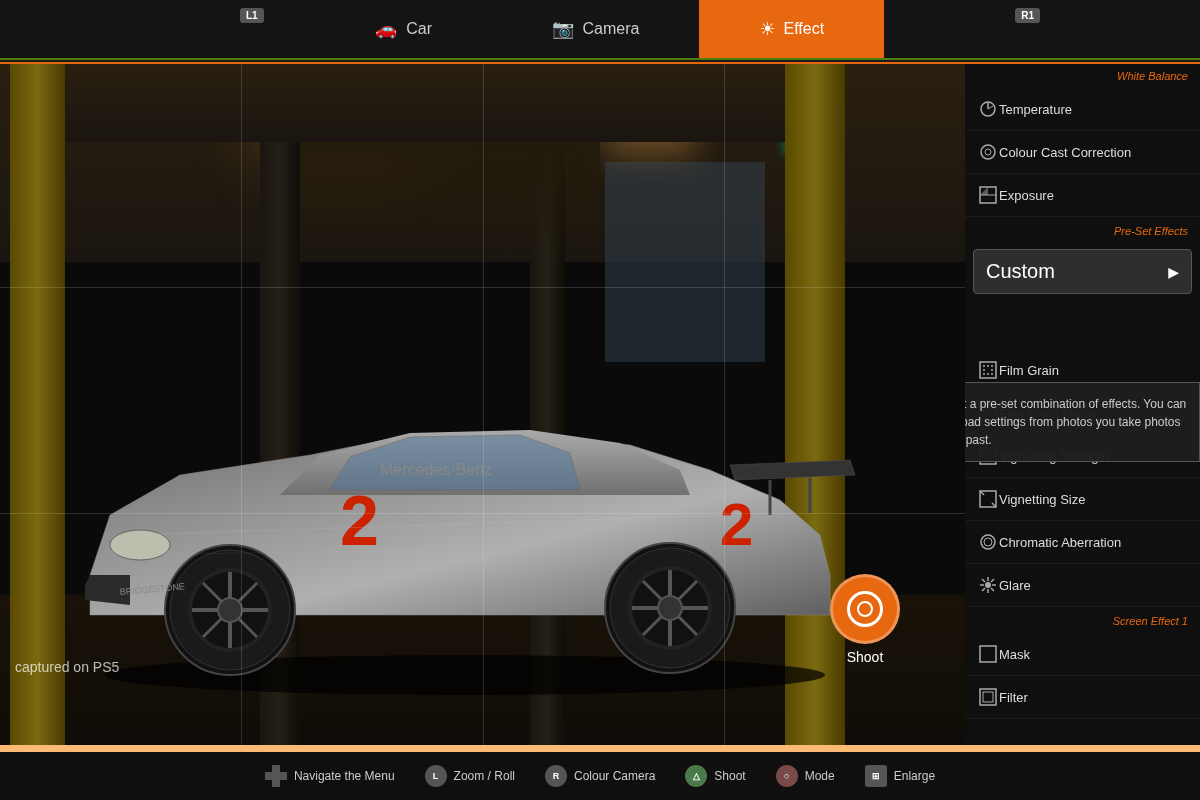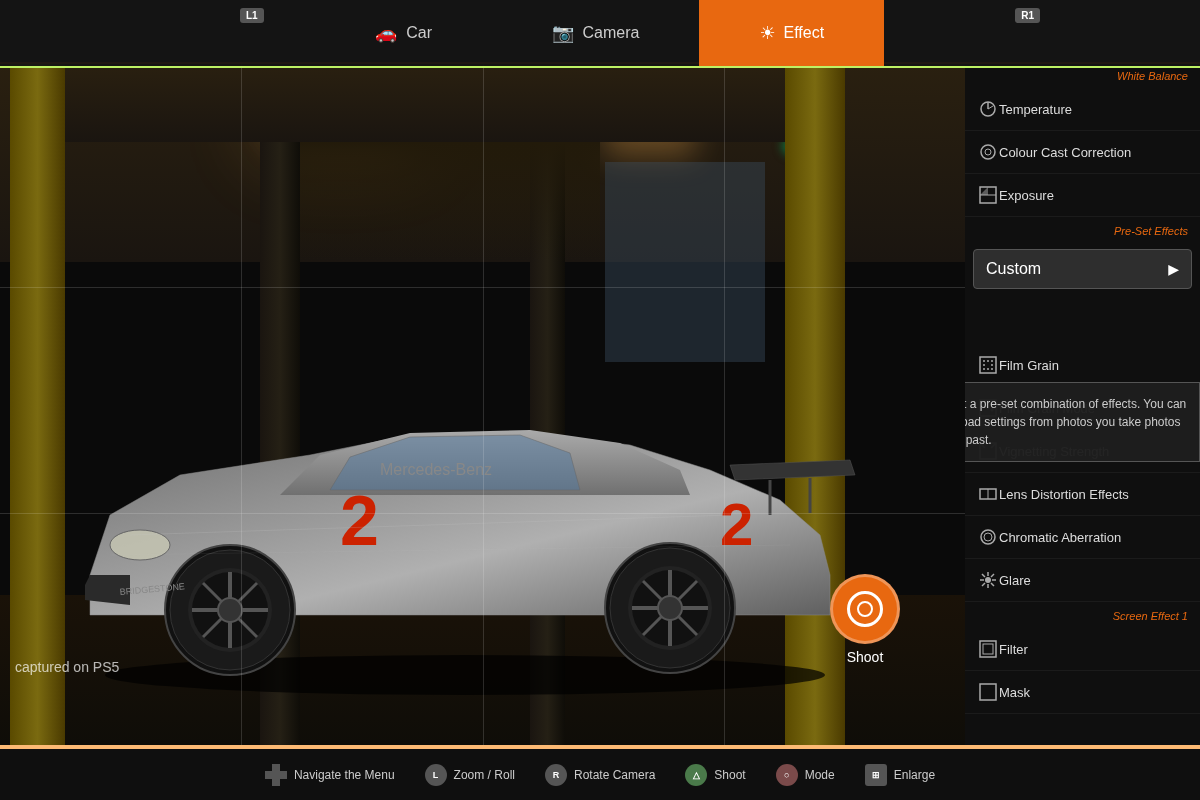--- a/index.html
+++ b/index.html
@@ -12,27 +12,27 @@
       color: #fff;
       position: relative;
     }
 
     
     .top-nav {
       position: absolute;
       top: 0;
       left: 0;
       right: 0;
-      height: 68px;
+      height: 60px;
       background: rgba(20, 20, 20, 0.95);
       display: flex;
       align-items: center;
       justify-content: center;
       z-index: 100;
-      border-bottom: 2px solid #bef264;
+      border-bottom: 2px solid #4d7c0f;
     }
     .nav-tabs {
       display: flex;
       align-items: center;
       gap: 0;
       height: 100%;
     }
     .nav-tab {
       display: flex;
       align-items: center;
@@ -210,21 +210,21 @@
       border: 1px solid #555;
       border-radius: 4px;
       padding: 10px 12px;
       display: flex;
       align-items: center;
       justify-content: space-between;
       cursor: pointer;
       position: relative;
     }
     .preset-label {
-      font-size: 16px;
+      font-size: 20px;
       color: #fff;
       font-weight: 500;
     }
     .preset-arrow {
       color: #fff;
       font-size: 14px;
     }
 
     
     .tooltip {
@@ -246,21 +246,21 @@
       position: absolute;
       bottom: 0;
       left: 0;
       right: 0;
       height: 55px;
       background: rgba(15, 15, 15, 0.98);
       display: flex;
       align-items: center;
       justify-content: center;
       gap: 30px;
-      border-top: 4px solid #fdba74;
+      border-top: 7px solid #fdba74;
       z-index: 100;
     }
     .bottom-action {
       display: flex;
       align-items: center;
       gap: 7px;
       font-size: 12px;
       color: #ccc;
     }
     .controller-btn {
@@ -564,30 +564,31 @@
       <div class="menu-item-icon">
         <svg width="18" height="18" viewBox="0 0 18 18">
             <rect x="1" y="1" width="16" height="16" fill="none" stroke="#aaa" stroke-width="1.5"></rect>
             <line x1="1" y1="1" x2="6" y2="6" stroke="#aaa" stroke-width="1.5"></line>
             <line x1="17" y1="1" x2="12" y2="6" stroke="#aaa" stroke-width="1.5"></line>
           </svg>
       </div>
       <span class="menu-item-label">Vignetting Strength</span>
     </div>
 
-
     <div class="menu-item">
       <div class="menu-item-icon">
         <svg width="18" height="18" viewBox="0 0 18 18">
-            <rect x="1" y="4" width="16" height="10" fill="none" stroke="#aaa" stroke-width="1.5"></rect>
-            <line x1="9" y1="4" x2="9" y2="14" stroke="#aaa" stroke-width="1"></line>
+            <rect x="1" y="1" width="16" height="16" fill="none" stroke="#aaa" stroke-width="1.5"></rect>
+            <line x1="1" y1="1" x2="5" y2="5" stroke="#aaa" stroke-width="1.5"></line>
+            <line x1="17" y1="17" x2="13" y2="13" stroke="#aaa" stroke-width="1.5"></line>
           </svg>
       </div>
-      <span class="menu-item-label">Lens Distortion Effects</span>
-    </div>
+      <span class="menu-item-label">Vignetting Size</span>
+    </div>
+
 
     <div class="menu-item">
       <div class="menu-item-icon">
         <svg width="18" height="18" viewBox="0 0 18 18">
             <circle cx="9" cy="9" r="7" fill="none" stroke="#aaa" stroke-width="1.5"></circle>
             <circle cx="9" cy="9" r="4" fill="none" stroke="#aaa" stroke-width="1"></circle>
           </svg>
       </div>
       <span class="menu-item-label">Chromatic Aberration</span>
     </div>
@@ -609,54 +610,54 @@
       <span class="menu-item-label">Glare</span>
     </div>
   </div>
 
   <div class="section-label">Screen Effect 1</div>
 
   <div class="menu-item">
     <div class="menu-item-icon">
       <svg width="18" height="18" viewBox="0 0 18 18">
           <rect x="1" y="1" width="16" height="16" fill="none" stroke="#aaa" stroke-width="1.5"></rect>
-          <rect x="4" y="4" width="10" height="10" fill="none" stroke="#aaa" stroke-width="1"></rect>
         </svg>
     </div>
-    <span class="menu-item-label">Filter</span>
+    <span class="menu-item-label">Mask</span>
   </div>
 
   <div class="menu-item">
     <div class="menu-item-icon">
       <svg width="18" height="18" viewBox="0 0 18 18">
           <rect x="1" y="1" width="16" height="16" fill="none" stroke="#aaa" stroke-width="1.5"></rect>
+          <rect x="4" y="4" width="10" height="10" fill="none" stroke="#aaa" stroke-width="1"></rect>
         </svg>
     </div>
-    <span class="menu-item-label">Mask</span>
+    <span class="menu-item-label">Filter</span>
   </div>
 
 </div>
 
 <div class="bottom-bar">
   <div class="bottom-action">
     <div class="controller-dpad">
       <div class="dpad-h"></div>
       <div class="dpad-v"></div>
     </div>
     <span>Navigate the Menu</span>
   </div>
 
   <div class="bottom-action">
     <div class="controller-btn">L</div>
     <span>Zoom / Roll</span>
   </div>
 
   <div class="bottom-action">
     <div class="controller-btn">R</div>
-    <span>Rotate Camera</span>
+    <span>Colour Camera</span>
   </div>
 
   <div class="bottom-action">
     <div class="controller-btn" style="background:#4a7a4a;">△</div>
     <span>Shoot</span>
   </div>
 
   <div class="bottom-action">
     <div class="controller-btn" style="background:#7a4a4a;">○</div>
     <span>Mode</span>

